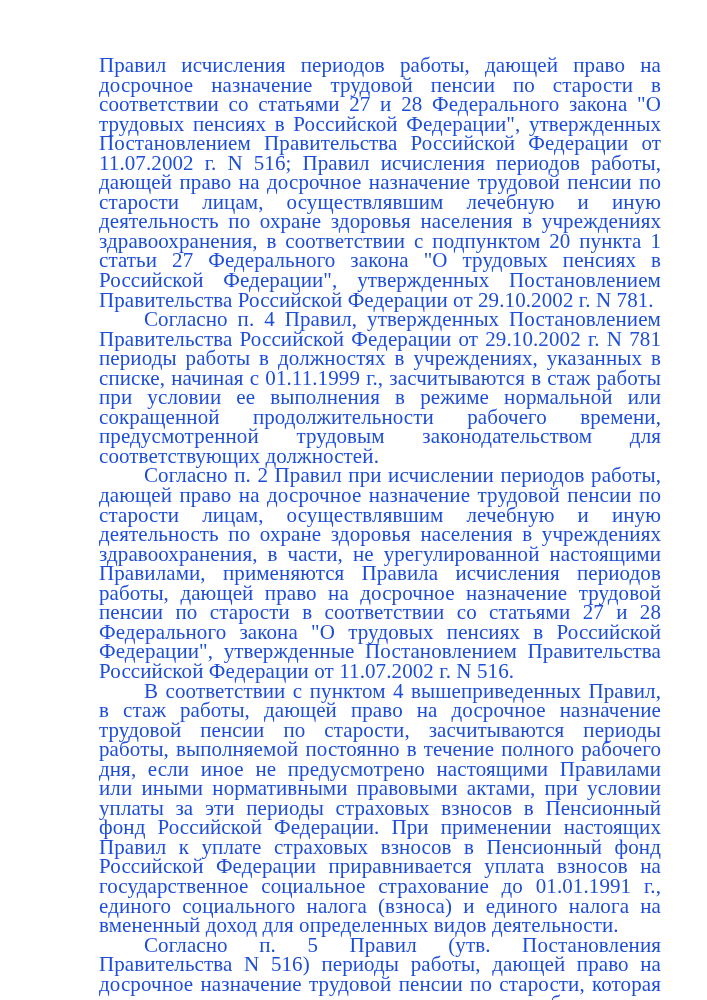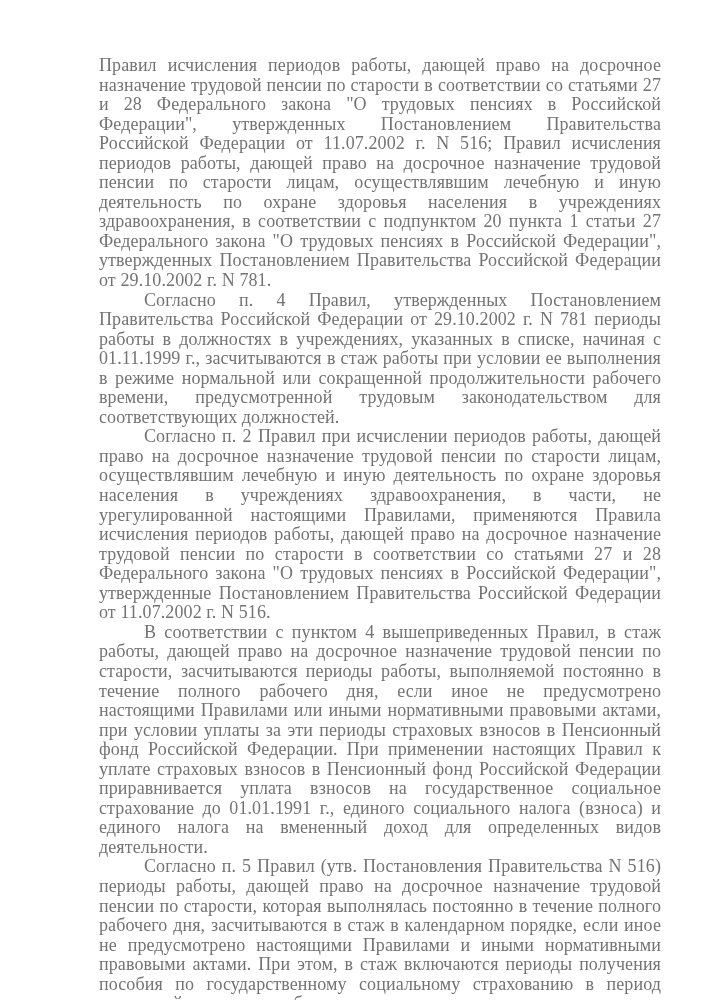--- a/index.html
+++ b/index.html
@@ -13,23 +13,23 @@
     width: 707px;
     height: 1000px;
     background: #ffffff;
     padding: 56px 46px 40px 99px;
     overflow: hidden;
   }
   .doc-text p {
     margin: 0;
     padding: 0;
     font-family: "Liberation Serif", serif;
-    font-size: 18px;
+    font-size: 21px;
     line-height: 19.55px;
-    color: #737373;
+    color: #1d4ed8;
     text-align: justify;
     letter-spacing: 0.1px;
   }
   .doc-text p.indent {
     text-indent: 45px;
   }
 </style>
 </head>
 <body>
 

